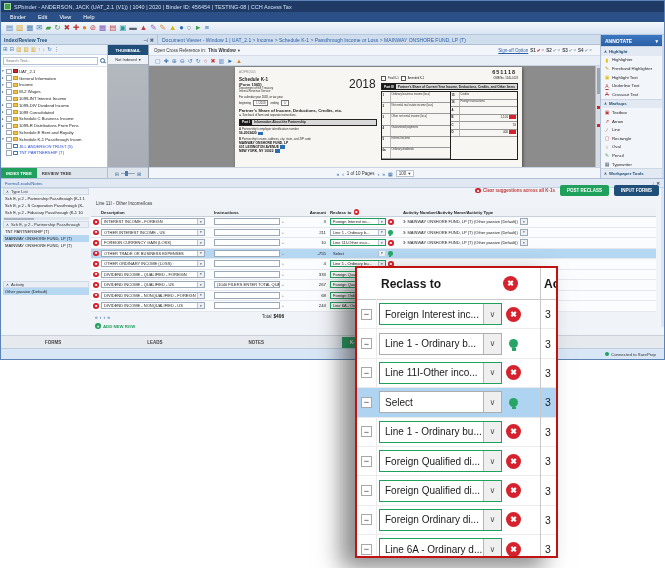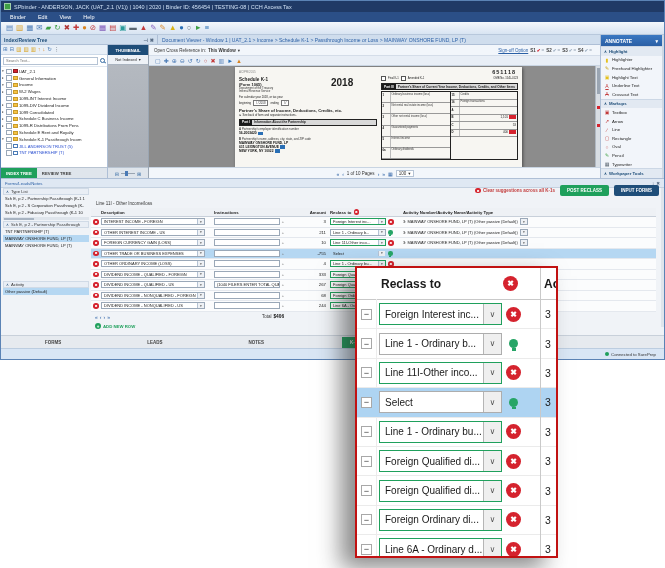--- a/index.html
+++ b/index.html
@@ -65,21 +65,21 @@
   .vmark{position:absolute;left:0.5px;width:4px;height:2.5px;background:#d5232e;}
   .docnav{height:11px;background:#f2f6fb;border-top:1px solid #c8d4e2;display:flex;align-items:center;justify-content:center;gap:3px;font-size:5px;color:#2a5fa5;}
   .navtxt{color:#333;font-size:4.5px;}
   .zoombox{border:1px solid #b5c3d4;background:#fff;font-size:4.5px;color:#333;padding:0 2px;display:flex;align-items:center;gap:2px;}
   
   .page{position:absolute;left:86px;top:1px;width:287px;height:101px;background:#f7f6f2;box-shadow:1px 1px 3px rgba(0,0,0,.45);font-size:3.2px;color:#222;}
   .stampcode{position:absolute;left:4px;top:3px;color:#888;font-size:3px;}
   .fleft{position:absolute;left:4px;top:10px;width:138px;}
   .ftitle{font-weight:bold;font-size:4.6px;}
   .fsub{font-weight:bold;font-size:4px;}
-  .fyear{position:absolute;left:92px;top:0;font-size:10px;font-weight:bold;}
+  .fyear{position:absolute;left:110px;top:0;font-size:12px;font-weight:normal;}
   .fdept{font-size:2.8px;color:#333;line-height:1.25;}
   .fcal{font-size:2.8px;margin-top:1px;}
   .fbegin{font-size:2.8px;margin-top:1px;display:flex;gap:2px;align-items:center;}
   .fbox{border:1px solid #777;background:#fff;padding:0 2px;font-size:2.8px;}
   .fshare{font-weight:bold;font-size:4.2px;margin-top:2px;}
   .fsee{font-size:2.8px;}
   .fbar{display:flex;margin-top:2px;border:1px solid #222;}
   .fbarl{background:#1a1a1a;color:#fff;font-weight:bold;padding:0.5px 2px;font-size:3.2px;}
   .fbarr{background:#d9d9d9;font-weight:bold;padding:0.5px 2px;flex:1;font-size:3.2px;}
   .fitem{margin-top:1.5px;font-size:2.9px;color:#333;}

